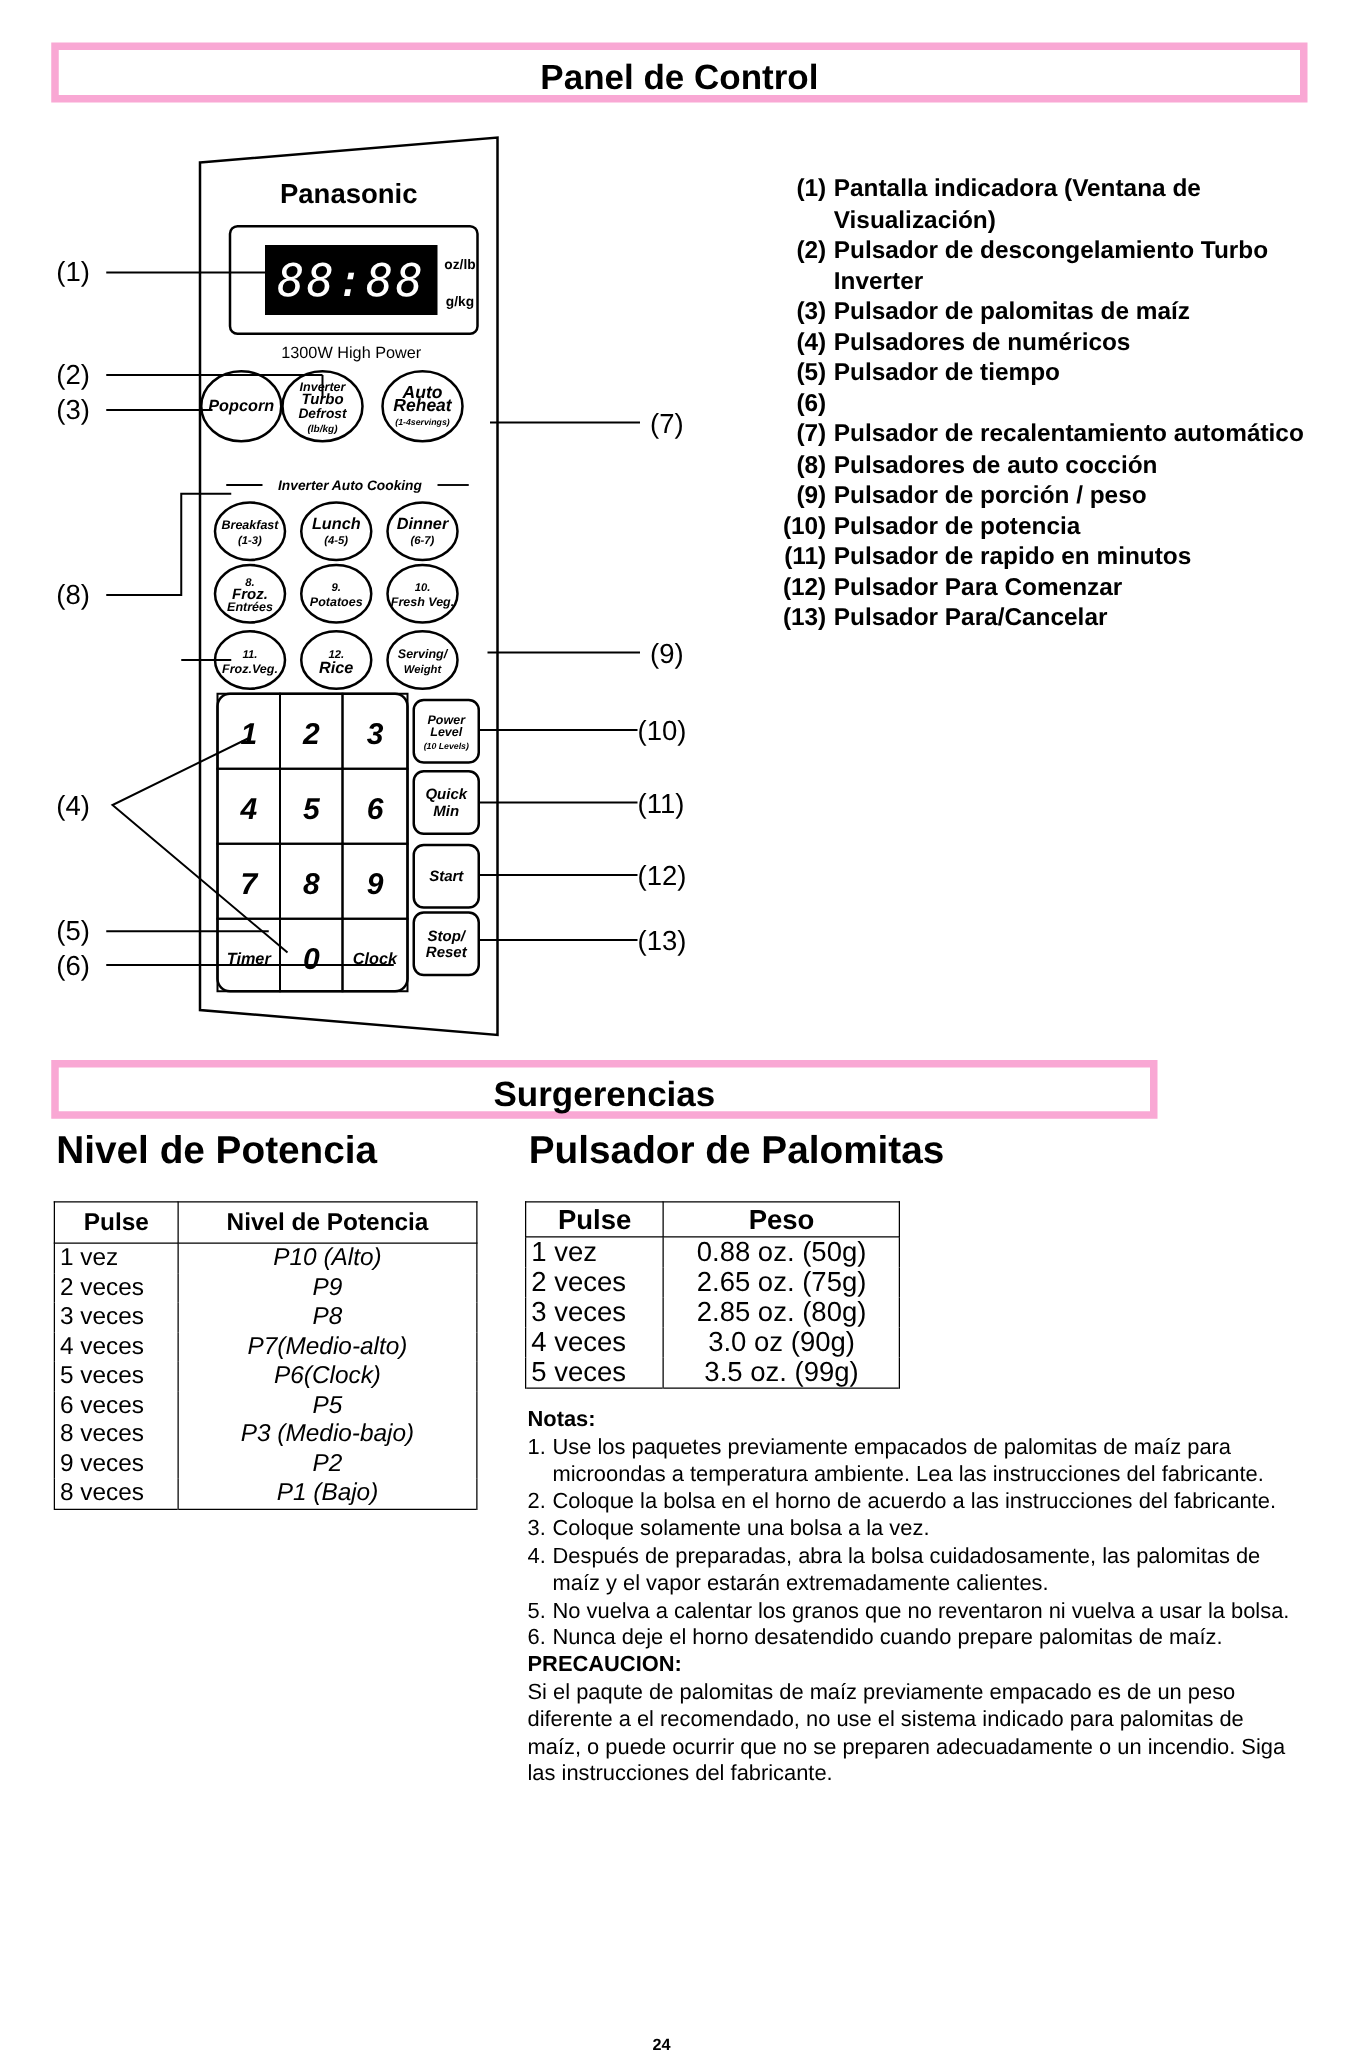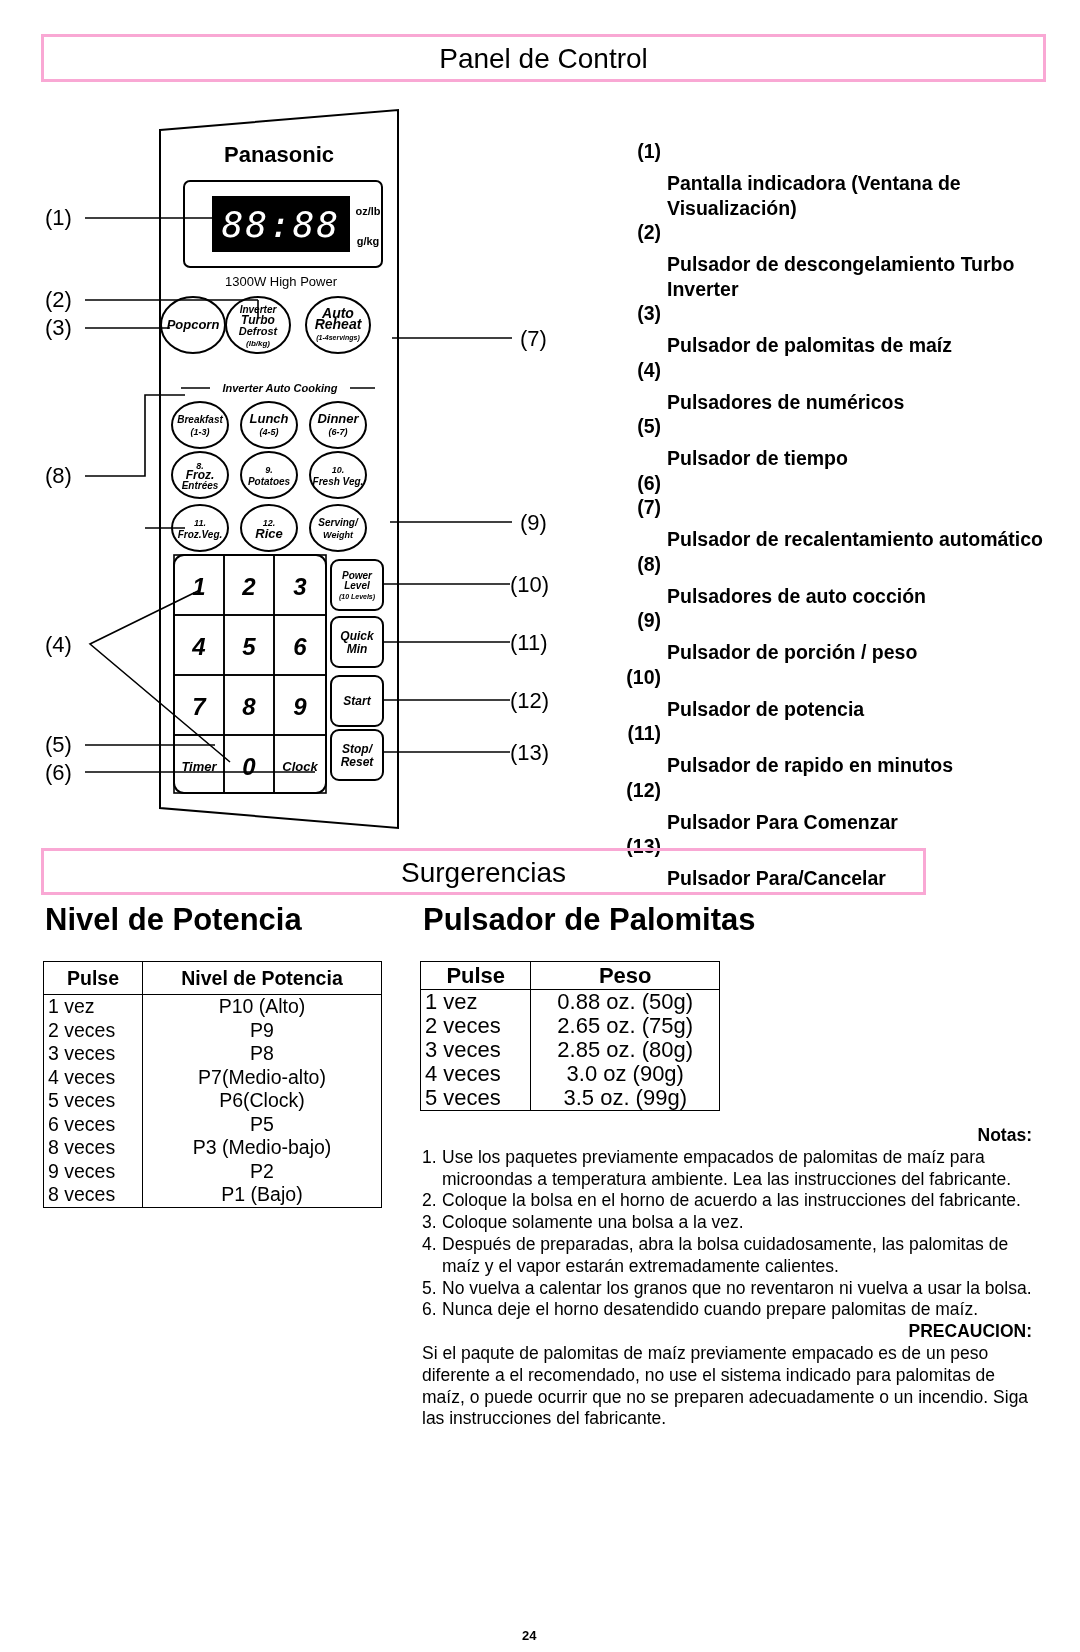--- a/index.html
+++ b/index.html
@@ -2,57 +2,57 @@
 <html><head>
   <meta charset="utf-8">
   <style>
     html, body { margin: 0; padding: 0; background: #ffffff; }
     body {
       width: 1080px; height: 1652px; position: relative; overflow: hidden;
       font-family: "Liberation Sans", sans-serif; color: #000;
     }
     .abs { position: absolute; }
     .boxhead {
-      position: absolute; border: 3px solid #f9a8d4; box-sizing: border-box;
-      text-align: center; font-weight: normal; font-size: 28px;
+      position: absolute; border: 6px solid #f9a8d4; box-sizing: border-box;
+      text-align: center; font-weight: bold; font-size: 28px;
     }
     #hdr1 { left: 41px; top: 34px; width: 1005px; height: 48px; line-height: 44px; }
     #hdr2 { left: 41px; top: 848px; width: 885px; height: 47px; line-height: 43px; }
 
     
     svg#panel { position: absolute; left: 0; top: 0; }
     .btn-text { font-family: "Liberation Sans", sans-serif; font-style: italic; font-weight: bold; text-anchor: middle; }
     .callout { font-family: "Liberation Sans", sans-serif; font-size: 22px; }
 
     
     #legend { left: 617px; top: 139px; width: 440px; font-weight: bold; font-size: 19.5px; line-height: 24.5px; }
     #legend .li { display: flex; }
     #legend .num { flex: 0 0 auto; text-align: right; width: 50px; padding-right: 6px; box-sizing: border-box; }
-    #legend .txt { flex: 1 1 auto; margin-top: 32px; }
+    #legend .txt { flex: 1 1 auto; }
 
     
     .subh { position: absolute; font-weight: bold; font-size: 31px; }
     #subh1 { left: 45px; top: 902px; }
     #subh2 { left: 423px; top: 902px; }
 
     
     table.t { position: absolute; border-collapse: collapse; border: 1.5px solid #000; font-size: 19.5px; }
     table.t th { font-weight: bold; border: 1.5px solid #000; padding: 0 4px; }
     table.t td { border-left: 1.5px solid #000; border-right: 1.5px solid #000; padding: 0 4px; line-height: 23.5px; }
     #tbl-power { left: 43px; top: 961px; width: 339px; }
     #tbl-power th { height: 32px; }
     #tbl-power td.c1 { width: 90px; }
-    #tbl-power td.c2 { text-align: center; }
+    #tbl-power td.c2 { text-align: center; font-style: italic; }
     #tbl-pop { left: 420px; top: 961px; width: 300px; font-size: 22px; }
     #tbl-pop th { height: 27px; font-size: 22px; }
     #tbl-pop td { line-height: 24px; }
     #tbl-pop td.c2 { text-align: center; }
 
     #notes { left: 422px; top: 1125px; width: 610px; font-size: 17.5px; line-height: 21.8px; }
-    #notes .nt { font-weight: bold; text-align: right; }
+    #notes .nt { font-weight: bold; }
     #notes .item { display: flex; }
     #notes .n { flex: 0 0 20px; }
     #notes .b { flex: 1 1 auto; }
     #pagenum { left: 522px; top: 1628px; font-weight: bold; font-size: 13px; }
   </style>
 </head>
 <body>
 
 <div class="boxhead" id="hdr1">
   <span>Panel de Control</span>

